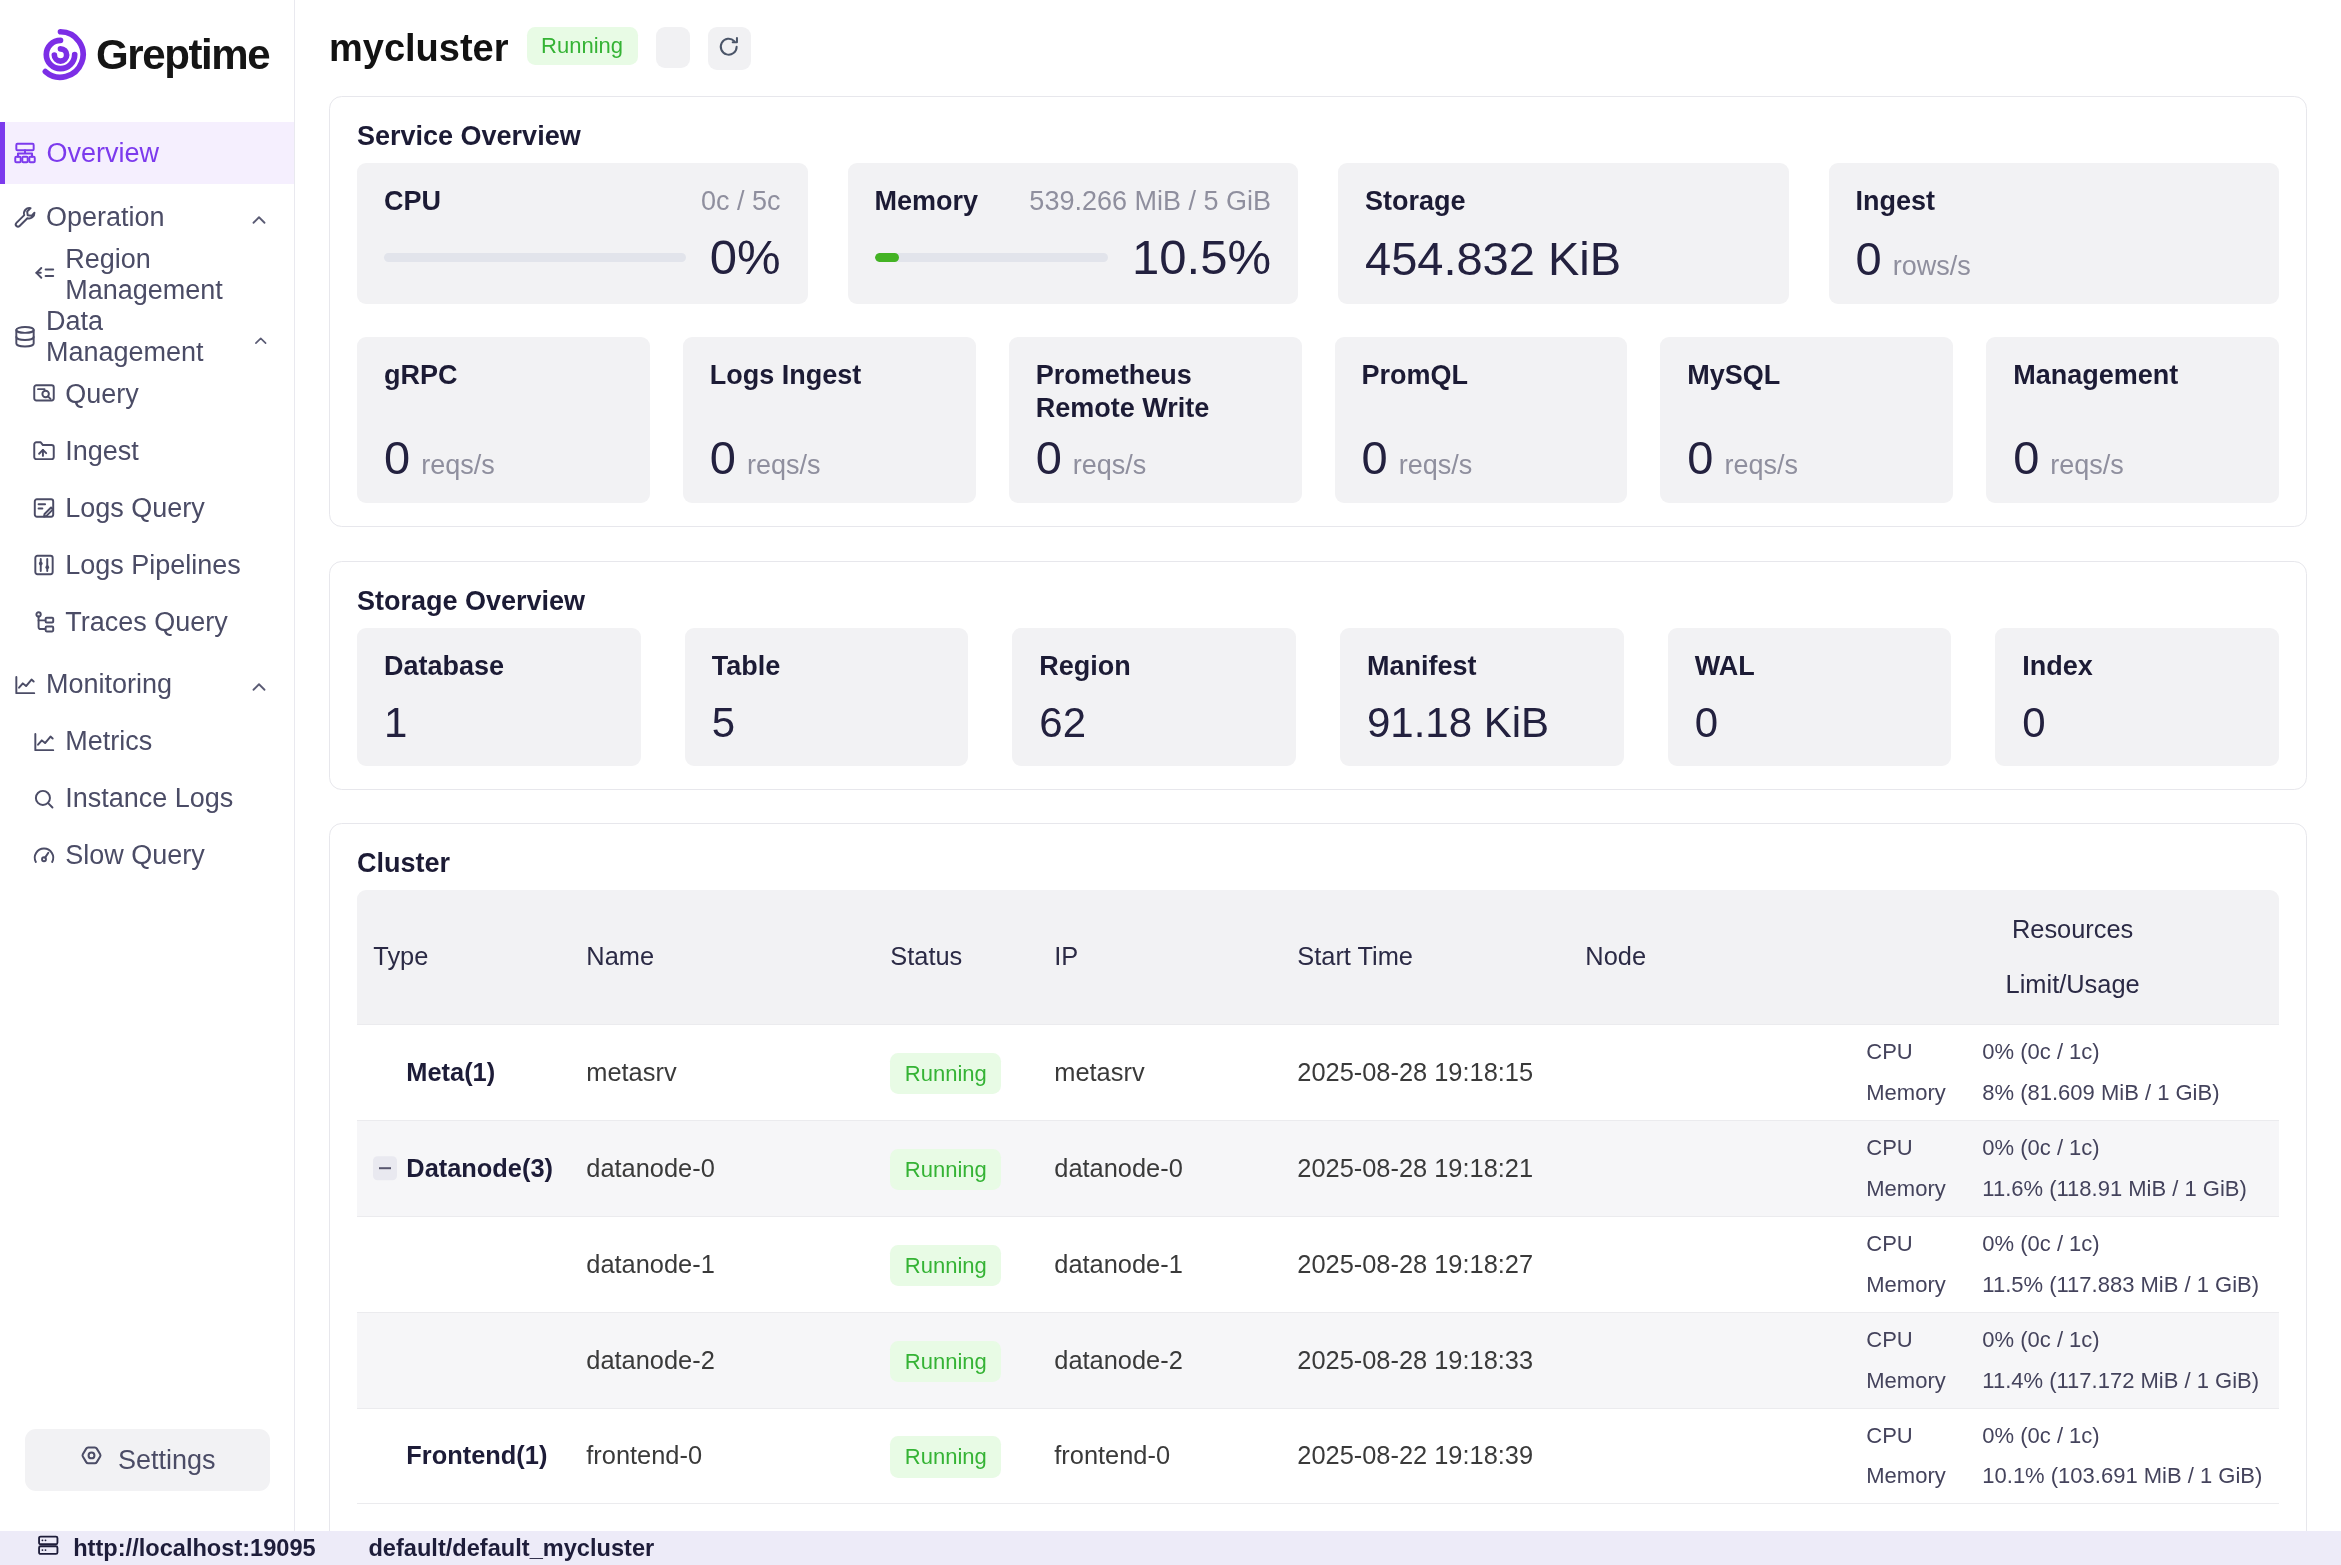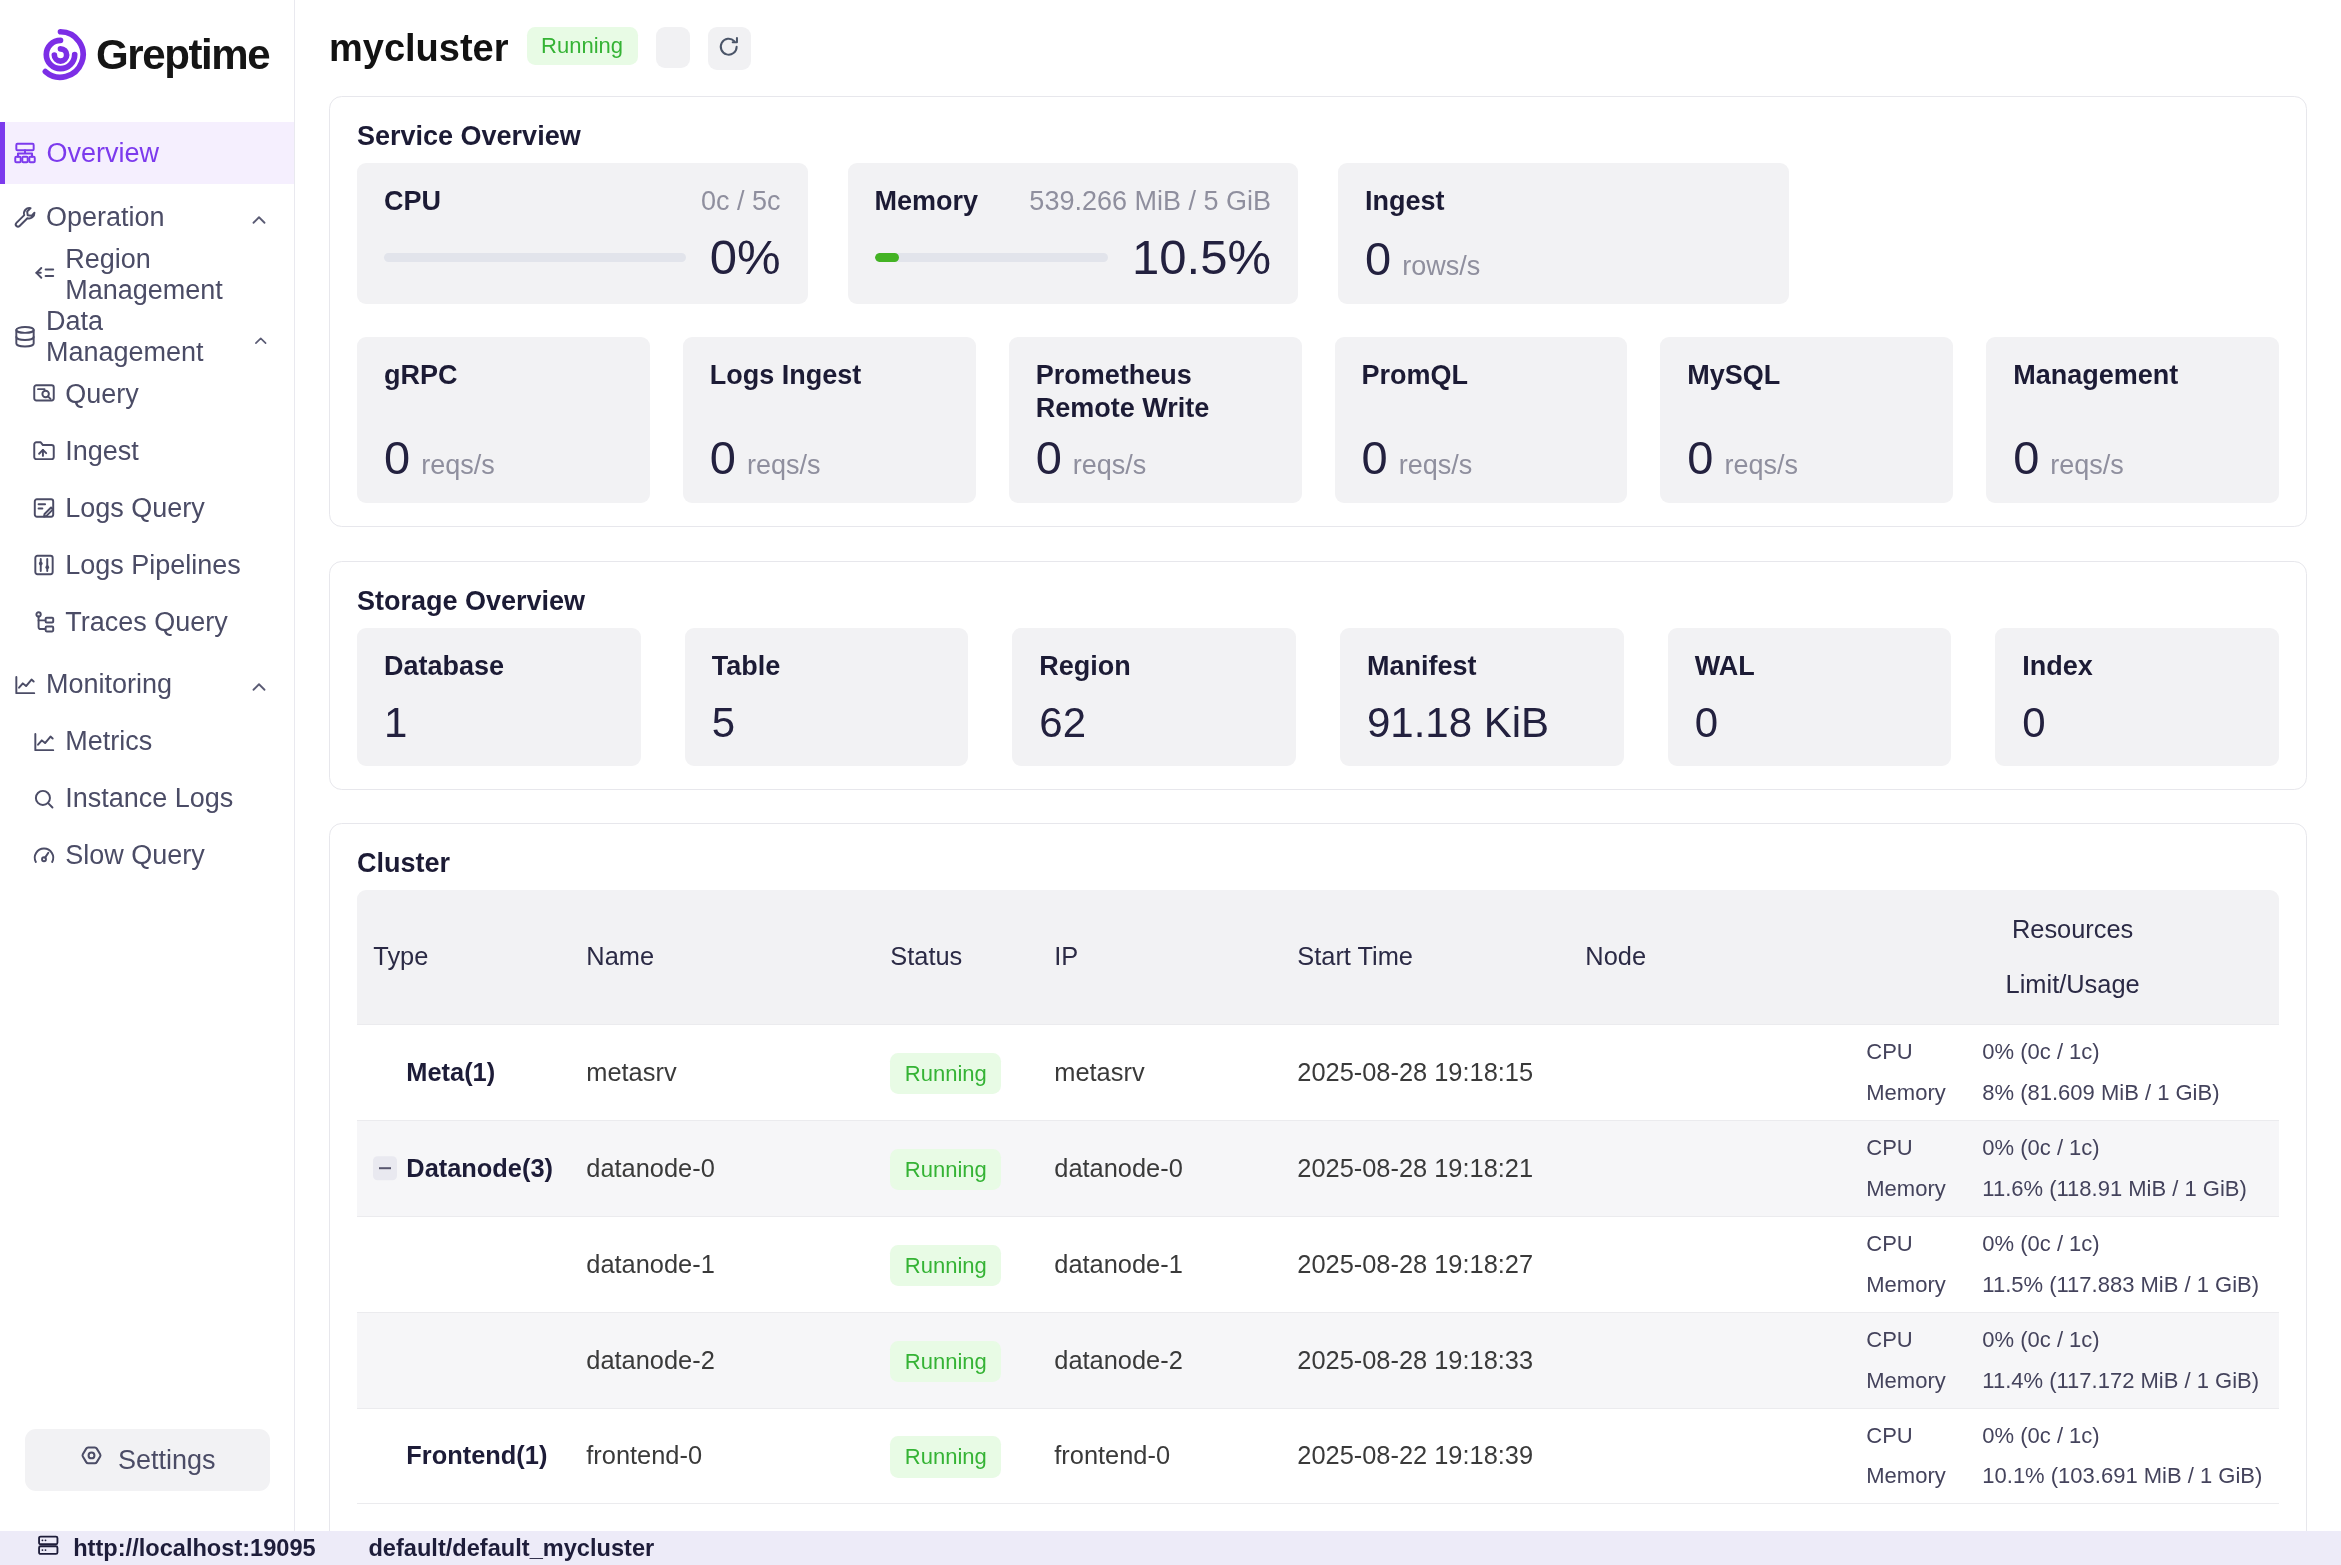--- a/index.html
+++ b/index.html
@@ -322,20 +322,26 @@
           <span class="card-detail">539.266 MiB / 5 GiB</span>
         </div>
         <div class="gauge-row">
           <div class="track">
             <div class="fill" style="width: 10.5%;"></div>
           </div>
           <span class="gauge-pct">10.5%</span>
         </div>
       </div>
 
+      <div class="card stat1">
+        <span class="card-label">Storage</span>
+        <div class="value-row">
+          <span class="big-value">454.832 KiB</span>
+        </div>
+      </div>
 
       <div class="card stat1">
         <span class="card-label">Ingest</span>
         <div class="value-row">
           <span class="big-value">0</span>
           <span class="unit">rows/s</span>
         </div>
       </div>
     </div>
 

